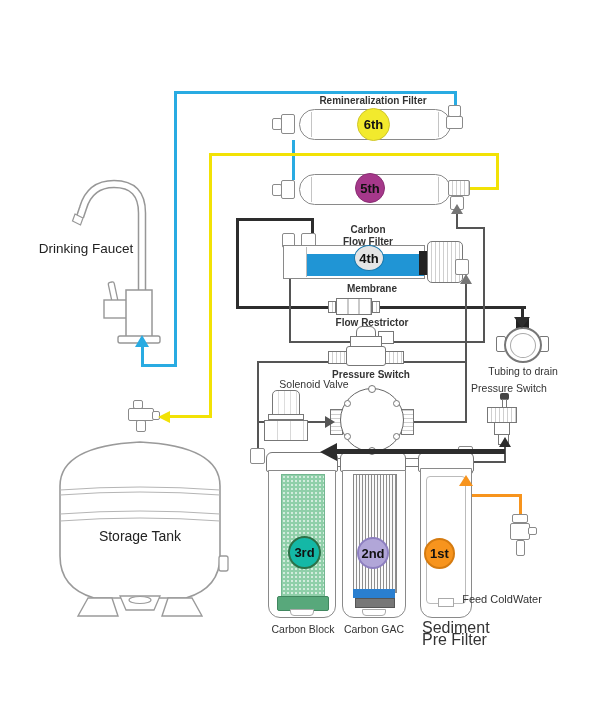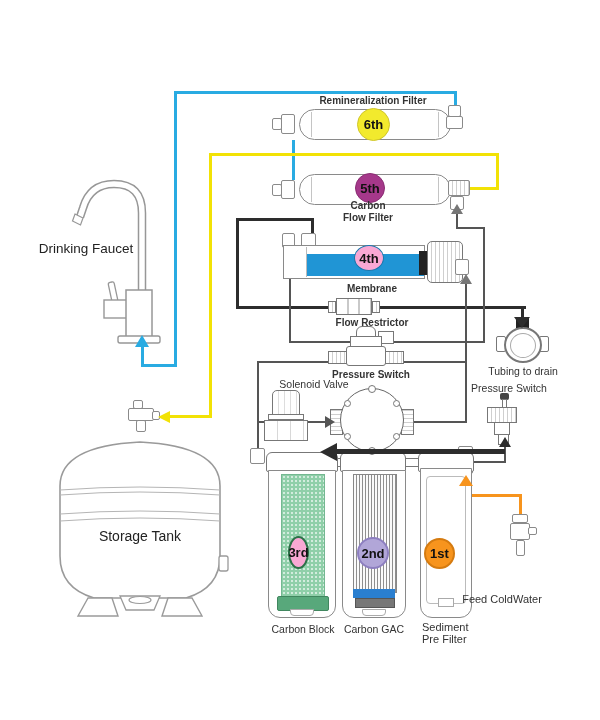--- a/index.html
+++ b/index.html
@@ -98,35 +98,35 @@
   <div class="fit" style="left:448px;top:105px;width:13px;height:12px"></div>
   <div class="fit" style="left:446px;top:116px;width:17px;height:13px"></div>
   <div class="badge" style="left:357px;top:108px;width:33px;height:33px;background:#f2ea2d;border:1px solid #cfc52a">6th</div>
 
   <div class="capsule" style="left:299px;top:174px;width:152px;height:31px"></div>
   <div class="fit" style="left:281px;top:180px;width:14px;height:19px"></div>
   <div class="fit" style="left:272px;top:184px;width:10px;height:12px"></div>
   <div class="fit ribv" style="left:448px;top:180px;width:22px;height:16px"></div>
   <div class="fit" style="left:450px;top:196px;width:14px;height:14px"></div>
   <div class="badge" style="left:355px;top:173px;width:30px;height:30px;background:#a5388a;border:1px solid #8a2d73">5th</div>
-  <div class="lbl" style="left:318px;top:200px;width:100px">
+  <div class="lbl" style="left:318px;top:224px;width:100px">
     <div>Carbon</div>
     <div>Flow Filter</div>
   </div>
 
   <div class="fit" style="left:282px;top:233px;width:13px;height:15px"></div>
   <div class="fit" style="left:301px;top:233px;width:15px;height:15px"></div>
   <div class="box z5" style="left:283px;top:245px;width:142px;height:34px;border-color:#8a8a8a">
     <div style="position:absolute;left:23px;top:8px;width:117px;height:22px;background:#2095d5"></div>
     <div style="position:absolute;left:22px;top:1px;bottom:1px;width:1px;background:#bbb"></div>
   </div>
   <div class="ln z5" style="left:419px;top:251px;width:9px;height:24px;background:#222"></div>
   <div class="box ribv z5" style="left:427px;top:241px;width:36px;height:42px;border-radius:5px"></div>
   <div class="fit z5" style="left:455px;top:259px;width:14px;height:16px"></div>
-  <div class="badge" style="left:354px;top:245px;width:30px;height:26px;background:#f9a8d4;border:1px solid #1878ad">4th</div>
+  <div class="badge" style="left:354px;top:245px;width:30px;height:26px;background:#e5e5e5;border:1px solid #1878ad">4th</div>
   <div class="lbl" style="left:322px;top:283px;width:100px">Membrane</div>
 
   <div class="box ribv z5" style="left:328px;top:301px;width:8px;height:12px"></div>
   <div class="box z5" style="left:336px;top:298px;width:36px;height:17px;background:repeating-linear-gradient(90deg,#fff 0 10px,#c9c9c9 10px 11.5px)"></div>
   <div class="box ribv z5" style="left:372px;top:301px;width:8px;height:12px"></div>
   <div class="lbl" style="left:322px;top:317px;width:100px">Flow Restrictor</div>
 
   <div class="box z5" style="left:356px;top:326px;width:20px;height:12px;border-radius:6px 6px 0 0"></div>
   <div class="box z5" style="left:378px;top:331px;width:16px;height:13px"></div>
   <div class="box z5" style="left:350px;top:336px;width:32px;height:11px"></div>
@@ -170,37 +170,37 @@
   <div class="box" style="left:334px;top:458px;width:10px;height:9px"></div>
   <div class="box" style="left:402px;top:458px;width:20px;height:9px"></div>
   <div class="box" style="left:266px;top:452px;width:72px;height:20px;border-radius:6px 6px 2px 2px"></div>
   <div class="box" style="left:340px;top:452px;width:66px;height:20px;border-radius:6px 6px 2px 2px"></div>
   <div class="box" style="left:418px;top:452px;width:56px;height:20px;border-radius:6px 6px 2px 2px"></div>
 
   <div class="box" style="left:268px;top:470px;width:68px;height:148px;border-radius:0 0 12px 12px;border-color:#8a8a8a"></div>
   <div style="position:absolute;left:281px;top:474px;width:42px;height:124px;z-index:4;background-color:#8fcfa9;background-image:radial-gradient(rgba(255,255,255,.6) 1px, transparent 1.3px);background-size:4px 4px;border:1px solid #74b891"></div>
   <div style="position:absolute;left:277px;top:596px;width:50px;height:13px;background:#58a87b;border:1px solid #41875f;border-radius:2px;z-index:4"></div>
   <div class="box" style="left:290px;top:609px;width:24px;height:7px;border-radius:0 0 4px 4px;border-color:#aaa"></div>
-  <div class="badge" style="left:288px;top:536px;width:21px;height:33px;background:#f9a8d4;border:2px solid #2c7148">3rd</div>
+  <div class="badge" style="left:288px;top:536px;width:33px;height:33px;background:#14b8a6;border:2px solid #2c7148">3rd</div>
 
   <div class="box" style="left:342px;top:470px;width:64px;height:148px;border-radius:0 0 12px 12px;border-color:#8a8a8a"></div>
   <div style="position:absolute;left:353px;top:474px;width:42px;height:117px;z-index:4;background:repeating-linear-gradient(90deg,#fbfbfb 0 2px,#8f8f8f 2px 3px);border:1px solid #888"></div>
   <div style="position:absolute;left:353px;top:589px;width:42px;height:9px;background:#2a7fd0;z-index:4"></div>
   <div style="position:absolute;left:355px;top:598px;width:38px;height:8px;background:#777;border:1px solid #555;z-index:4"></div>
   <div class="box" style="left:362px;top:609px;width:24px;height:7px;border-radius:0 0 4px 4px;border-color:#aaa"></div>
   <div class="badge" style="left:357px;top:537px;width:32px;height:32px;background:#b1a6d8;border:2px solid #8d7fc0">2nd</div>
 
   <div class="box" style="left:420px;top:468px;width:52px;height:150px;border-radius:0 0 12px 12px;border-color:#8a8a8a"></div>
   <div class="box" style="left:426px;top:476px;width:40px;height:128px;border-radius:4px;border-color:#bbb"></div>
   <div class="box" style="left:438px;top:598px;width:16px;height:9px;border-color:#aaa"></div>
   <div class="badge" style="left:424px;top:538px;width:31px;height:31px;background:#f7941d;border:2px solid #d57b10">1st</div>
 
   <div class="lbl" style="left:253px;top:624px;width:100px;font-weight:normal;font-size:10.5px">Carbon Block</div>
   <div class="lbl" style="left:324px;top:624px;width:100px;font-weight:normal;font-size:10.5px">Carbon GAC</div>
-  <div class="lbl" style="left:422px;top:622px;width:72px;text-align:left;font-weight:normal;font-size:11px">
+  <div class="lbl" style="left:422px;top:622px;width:72px;text-align:left;font-weight:normal;font-size:16px">
     <div>Sediment</div>
     <div>Pre Filter</div>
   </div>
 
   <div class="fit" style="left:512px;top:514px;width:16px;height:9px"></div>
   <div class="fit" style="left:510px;top:523px;width:20px;height:17px"></div>
   <div class="fit" style="left:528px;top:527px;width:9px;height:8px"></div>
   <div class="fit" style="left:516px;top:540px;width:9px;height:16px"></div>
   <div class="lbl" style="left:447px;top:594px;width:110px;font-weight:normal;font-size:11px">Feed ColdWater</div>
 

